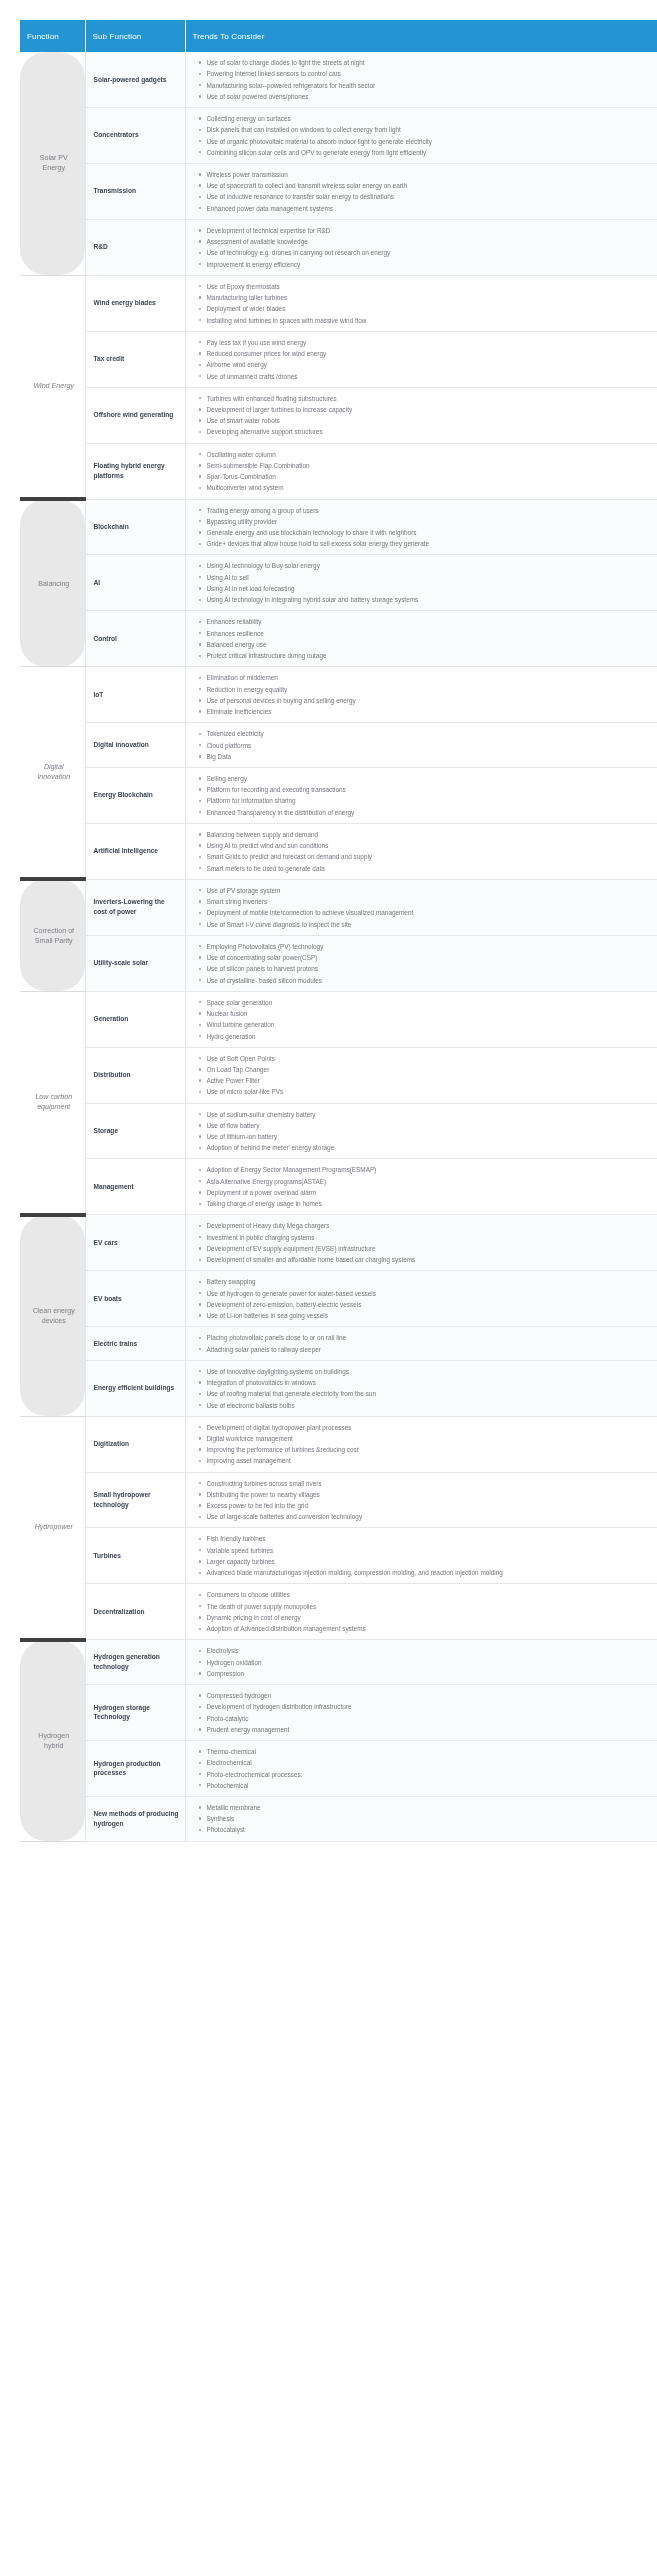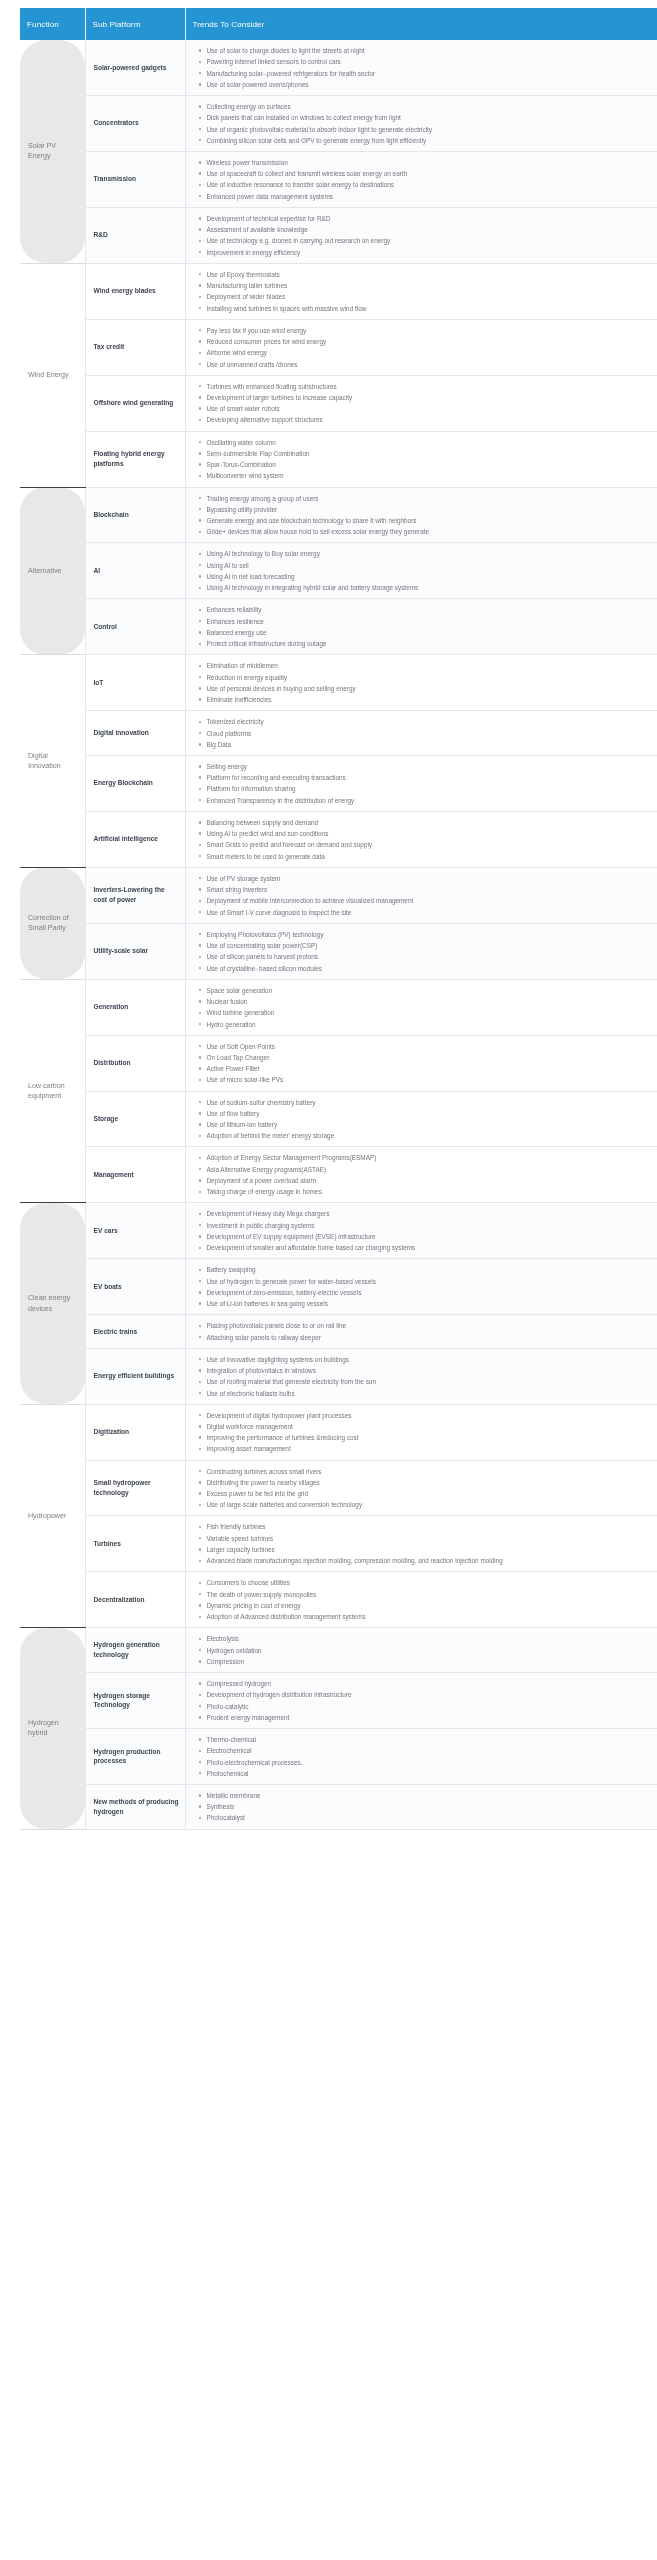--- a/index.html
+++ b/index.html
@@ -8,21 +8,21 @@
     background: #ffffff;
     font-family: "Liberation Sans", sans-serif;
   }
   body {
     width: 657px;
     min-height: 2560px;
     position: relative;
   }
   .page-wrap {
     width: 587px;
-    padding: 8px 0 0 20px;
+    padding: 20px 0 0 20px;
   }
   table.trends-table {
     width: 637px;
     border-collapse: collapse;
     table-layout: fixed;
   }
   table.trends-table col.c-function { width: 65px; }
   table.trends-table col.c-subfunction { width: 100px; }
   table.trends-table col.c-trends { width: 472px; }
 
@@ -49,28 +49,29 @@
   }
   td:last-child { border-right: none; }
 
   td.fn-cell {
     background: #e8e8e8;
     color: #7a7d83;
     font-size: 7.1px;
     padding: 4px 5px 4px 8px;
     line-height: 1.45;
     vertical-align: middle;
-    text-align: left;
+    text-align: center;
     border-bottom: 1px solid #dcdcdc;
     border-radius: 26px;
   }
   td.fn-cell.shade-light {
     background: #ffffff;
     color: #7a7d83;
-    border-bottom: 1px solid #404040;
+    border-bottom: 4px solid #404040;
+    font-style: italic;
   }
 
   td.sub-cell {
     color: #3d4450;
     font-weight: bold;
     font-size: 6.6px;
     padding: 6px 6px 6px 8px;
     line-height: 1.5;
     background: #fbfcfd;
   }
@@ -113,21 +114,21 @@
 <div class="page-wrap">
   <table class="trends-table">
     <colgroup>
       <col class="c-function">
       <col class="c-subfunction">
       <col class="c-trends">
     </colgroup>
     <thead>
       <tr>
         <th>Function</th>
-        <th>Sub Platform</th>
+        <th>Sub Function</th>
         <th>Trends To Consider</th>
       </tr>
     </thead>
     <tbody id="table-body">
         <tr>
           <td class="fn-cell" rowspan="4">Solar PV Energy</td>
           <td class="sub-cell">Solar-powered gadgets</td>
           <td class="trend-cell">
             <ul>
               <li>Use of solar to charge diodes to light the streets at night</li>
@@ -209,21 +210,21 @@
           <td class="trend-cell alt">
             <ul>
               <li>Oscillating water column</li>
               <li>Semi-submersible Flap Combination</li>
               <li>Spar-Torus-Combination</li>
               <li>Multiconverter wind system</li>
             </ul>
           </td>
         </tr>
         <tr>
-          <td class="fn-cell" rowspan="3">Alternative</td>
+          <td class="fn-cell" rowspan="3">Balancing</td>
           <td class="sub-cell">Blockchain</td>
           <td class="trend-cell">
             <ul>
               <li>Trading energy among a group of users</li>
               <li>Bypassing utility provider</li>
               <li>Generate energy and use blockchain technology to share it with neighbors</li>
               <li>Gride+ devices that allow house hold to sell excess solar energy they generate</li>
             </ul>
           </td>
         </tr>

